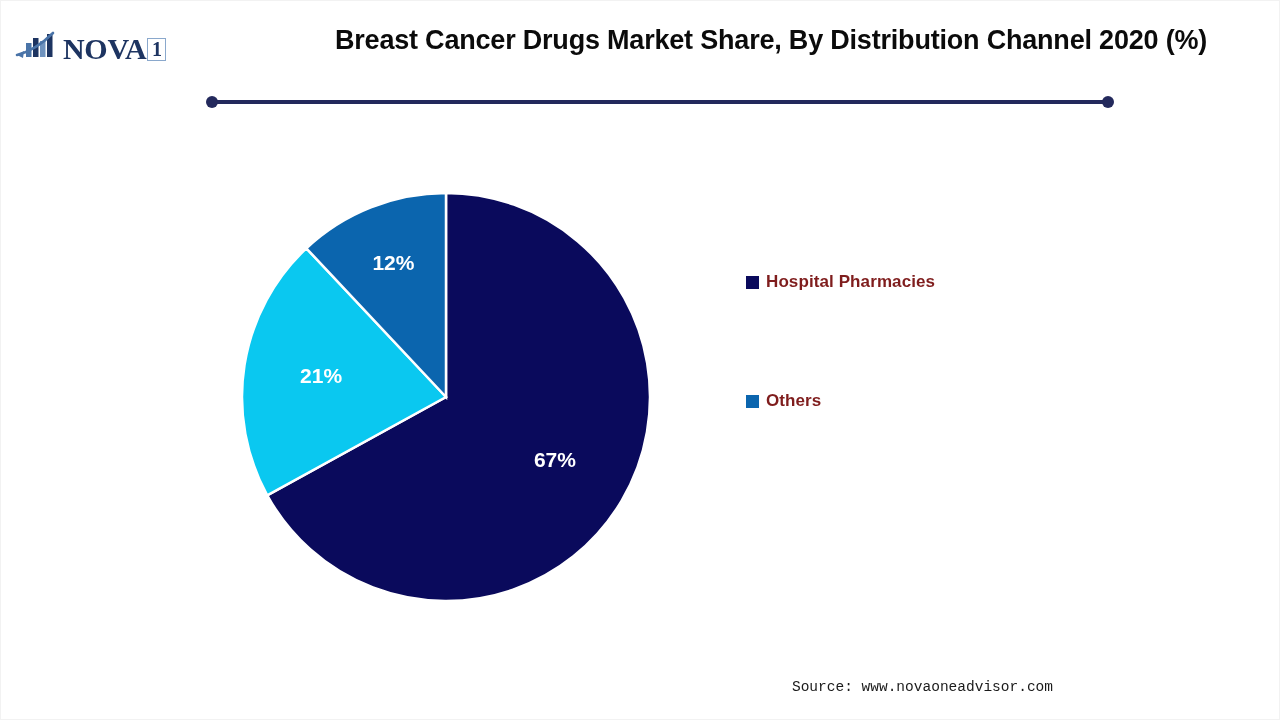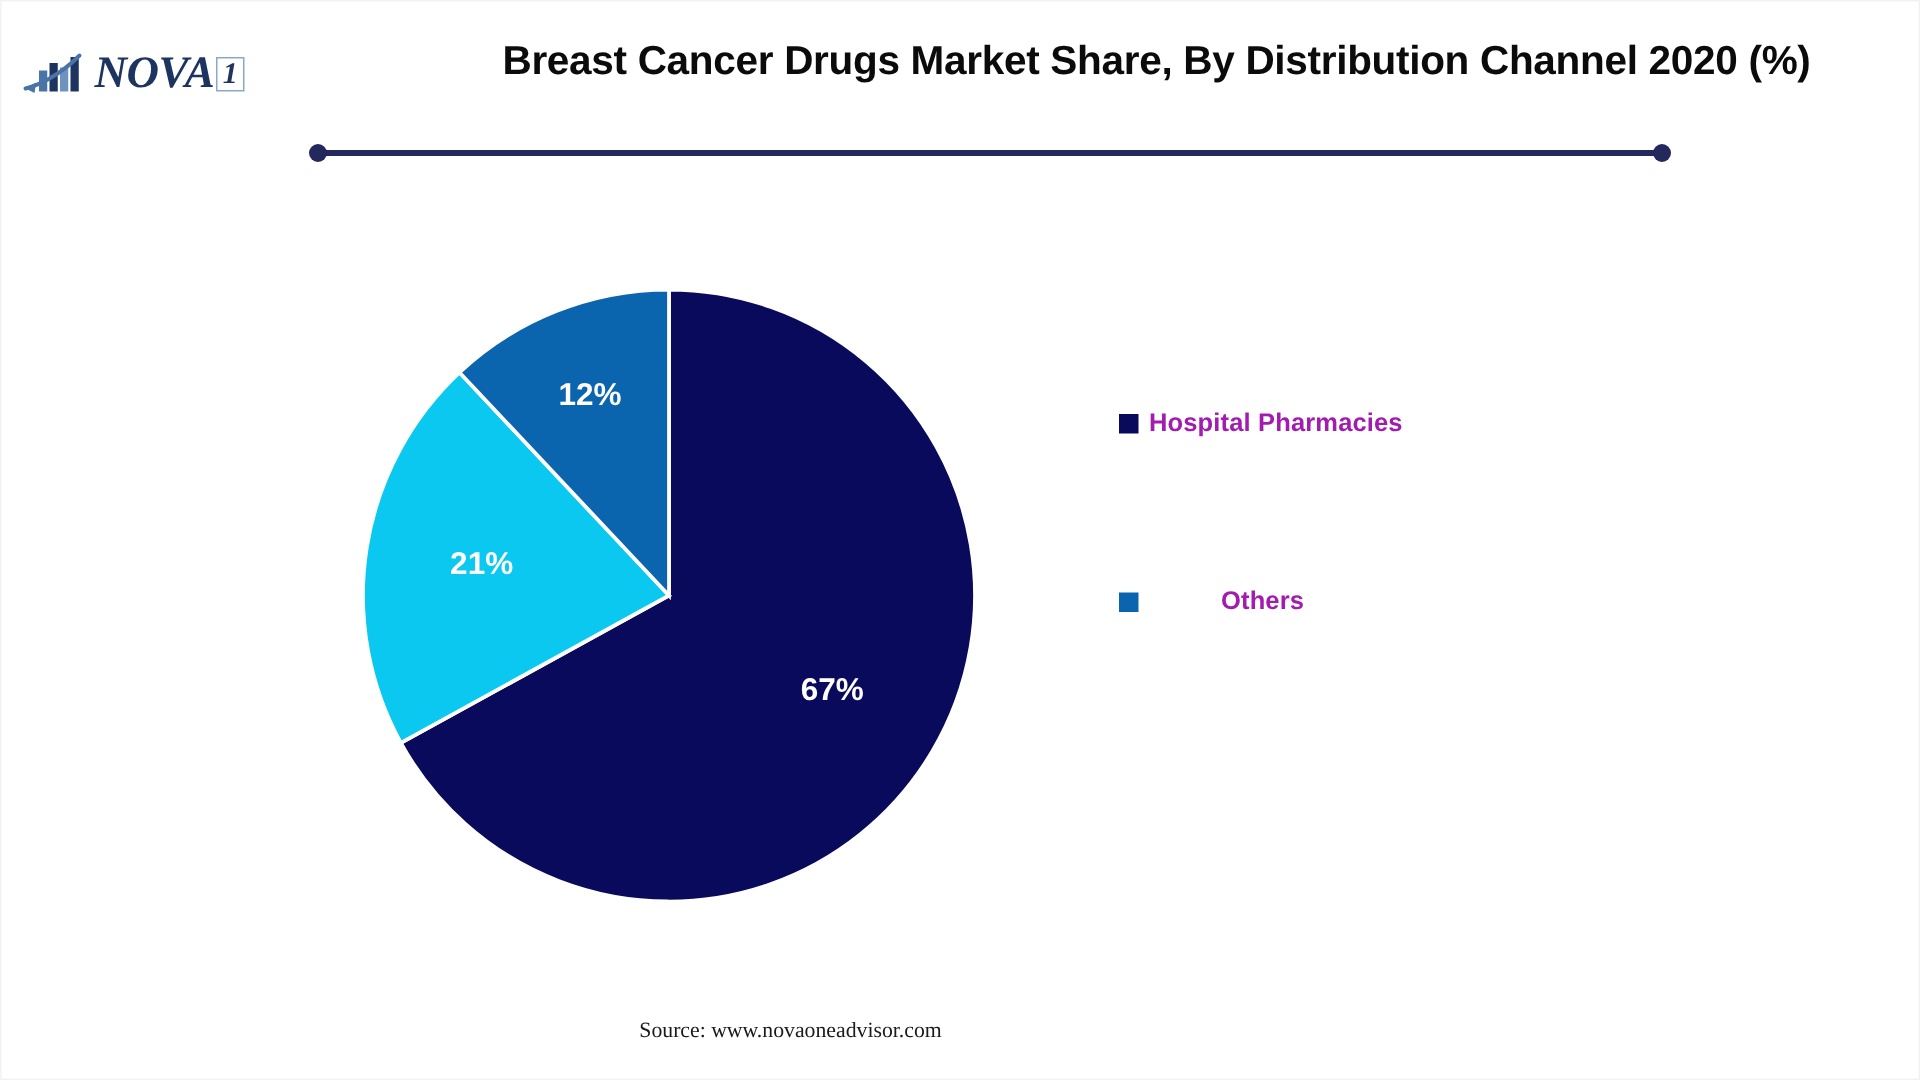--- a/index.html
+++ b/index.html
@@ -17,23 +17,21 @@
     box-sizing: border-box;
     border: 1px solid #f2f2f2;
   }
 
   
   #logo {
     position: absolute;
     left: 14px;
     top: 28px;
     display: flex;
-    align-items: center;
     height: 40px;
-    font-style: italic;
   }
   #logo-mark {
     width: 46px;
     height: 32px;
     margin-right: 2px;
     flex: 0 0 auto;
   }
   #logo-word {
     font-family: "Liberation Serif", serif;
     font-weight: bold;
@@ -126,44 +124,44 @@
     left: 745px;
     top: 268px;
     width: 400px;
   }
   .legend-item {
     display: flex;
     align-items: center;
     height: 26px;
     margin-bottom: 93px;
   }
-  .legend-item:last-child { margin-bottom: 0; gap: 48px; }
+  .legend-item:last-child { margin-bottom: 0; }
   .legend-swatch {
     width: 13px;
     height: 13px;
     flex: 0 0 auto;
     margin-right: 7px;
   }
   .legend-label {
     font-family: "Liberation Sans", sans-serif;
     font-weight: bold;
     font-size: 17px;
-    color: #a21caf;
+    color: #7f1d1d;
     white-space: nowrap;
     letter-spacing: 0.1px;
   }
 
   
   #source {
     position: absolute;
     left: 0;
     top: 678px;
     width: 1052px;
-    text-align: center;
-    font-family: Liberation Serif, serif;
+    text-align: right;
+    font-family: Liberation Mono, monospace;
     font-size: 14.5px;
     color: #1a1a1a;
   }
 </style>
 </head>
 <body>
 
 <div id="page">
 
   <div id="logo">

